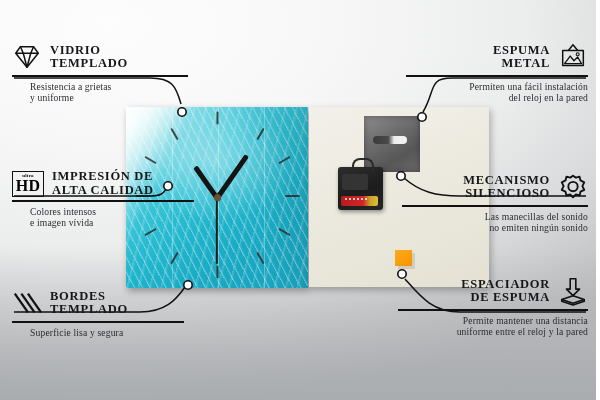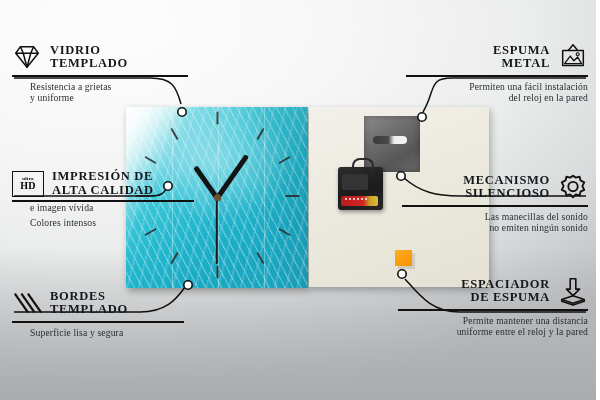--- a/index.html
+++ b/index.html
@@ -87,21 +87,21 @@
   .ico{flex:0 0 auto;width:30px;height:30px;display:block;}
   #f-vidrio{left:12px;top:42px;width:180px;}
   #f-impresion{left:12px;top:170px;width:186px;}
   #f-bordes{left:12px;top:288px;width:176px;}
   #f-manejas{left:406px;top:42px;width:182px;}
   #f-mecanismo{left:402px;top:172px;width:186px;}
   #f-espaciador{left:398px;top:276px;width:190px;}
   .hdbox{width:30px;height:24px;border:1.8px solid #111;display:flex;flex-direction:column;
          align-items:center;justify-content:center;line-height:1;}
   .hdbox .t1{font-size:5px;font-weight:bold;letter-spacing:.2px;}
-  .hdbox .t2{font-size:10px;font-weight:bold;letter-spacing:.3px;font-family:Liberation Serif, serif;}
+  .hdbox .t2{font-size:16px;font-weight:bold;letter-spacing:.3px;font-family:Liberation Serif, serif;}
 </style>
 </head>
 <body>
 
 <div id="stage">
 
   <div id="clock-face" class="product">
     <div class="feather"></div>
     <div class="sheen"></div>
     <div class="panelsplit" style="left:46px"></div>
@@ -184,22 +184,22 @@
       <div class="hdbox">
         <span class="t1">ultra</span>
         <span class="t2">HD</span>
       </div>
       <div>
         <div class="feat-title">IMPRESIÓN DE</div>
         <div class="feat-title">ALTA CALIDAD</div>
       </div>
     </div>
     <div class="feat-rule" style="width:182px"></div>
+    <div class="feat-desc">Colores intensos</div>
     <div class="feat-desc" style="margin-top:0">e imagen vívida</div>
-    <div class="feat-desc">Colores intensos</div>
   </div>
 
   <div class="feature left" id="f-bordes">
     <div class="feat-head">
       <svg class="ico" viewBox="0 0 32 32">
         <g stroke="#111" stroke-width="2.4" stroke-linecap="butt">
           <path d="M3,6 L17,26"></path>
             <path d="M10,6 L24,26"></path>
             <path d="M17,6 L31,26"></path>
         </g>

